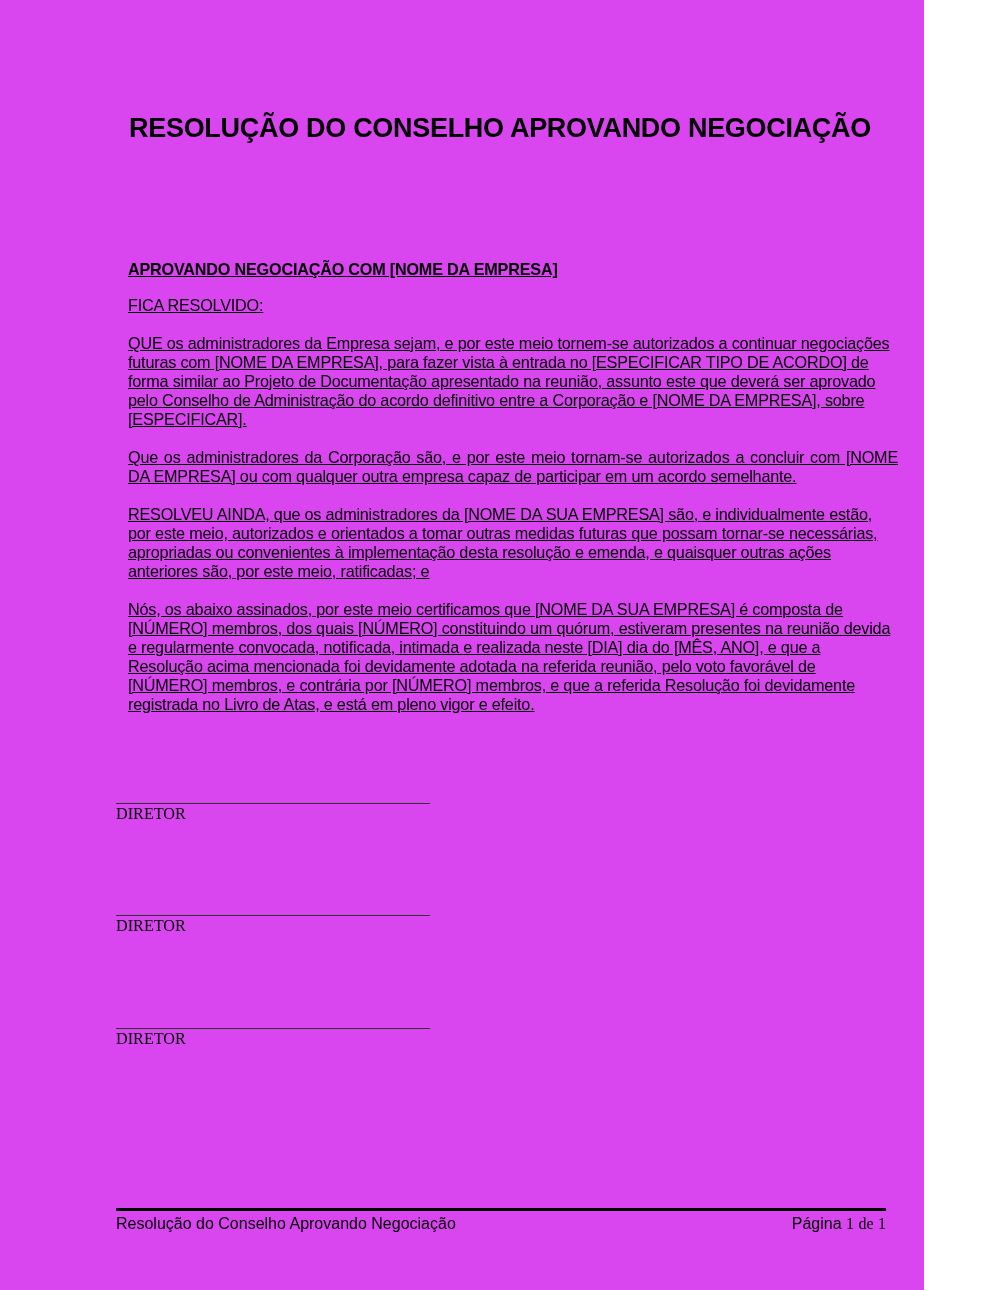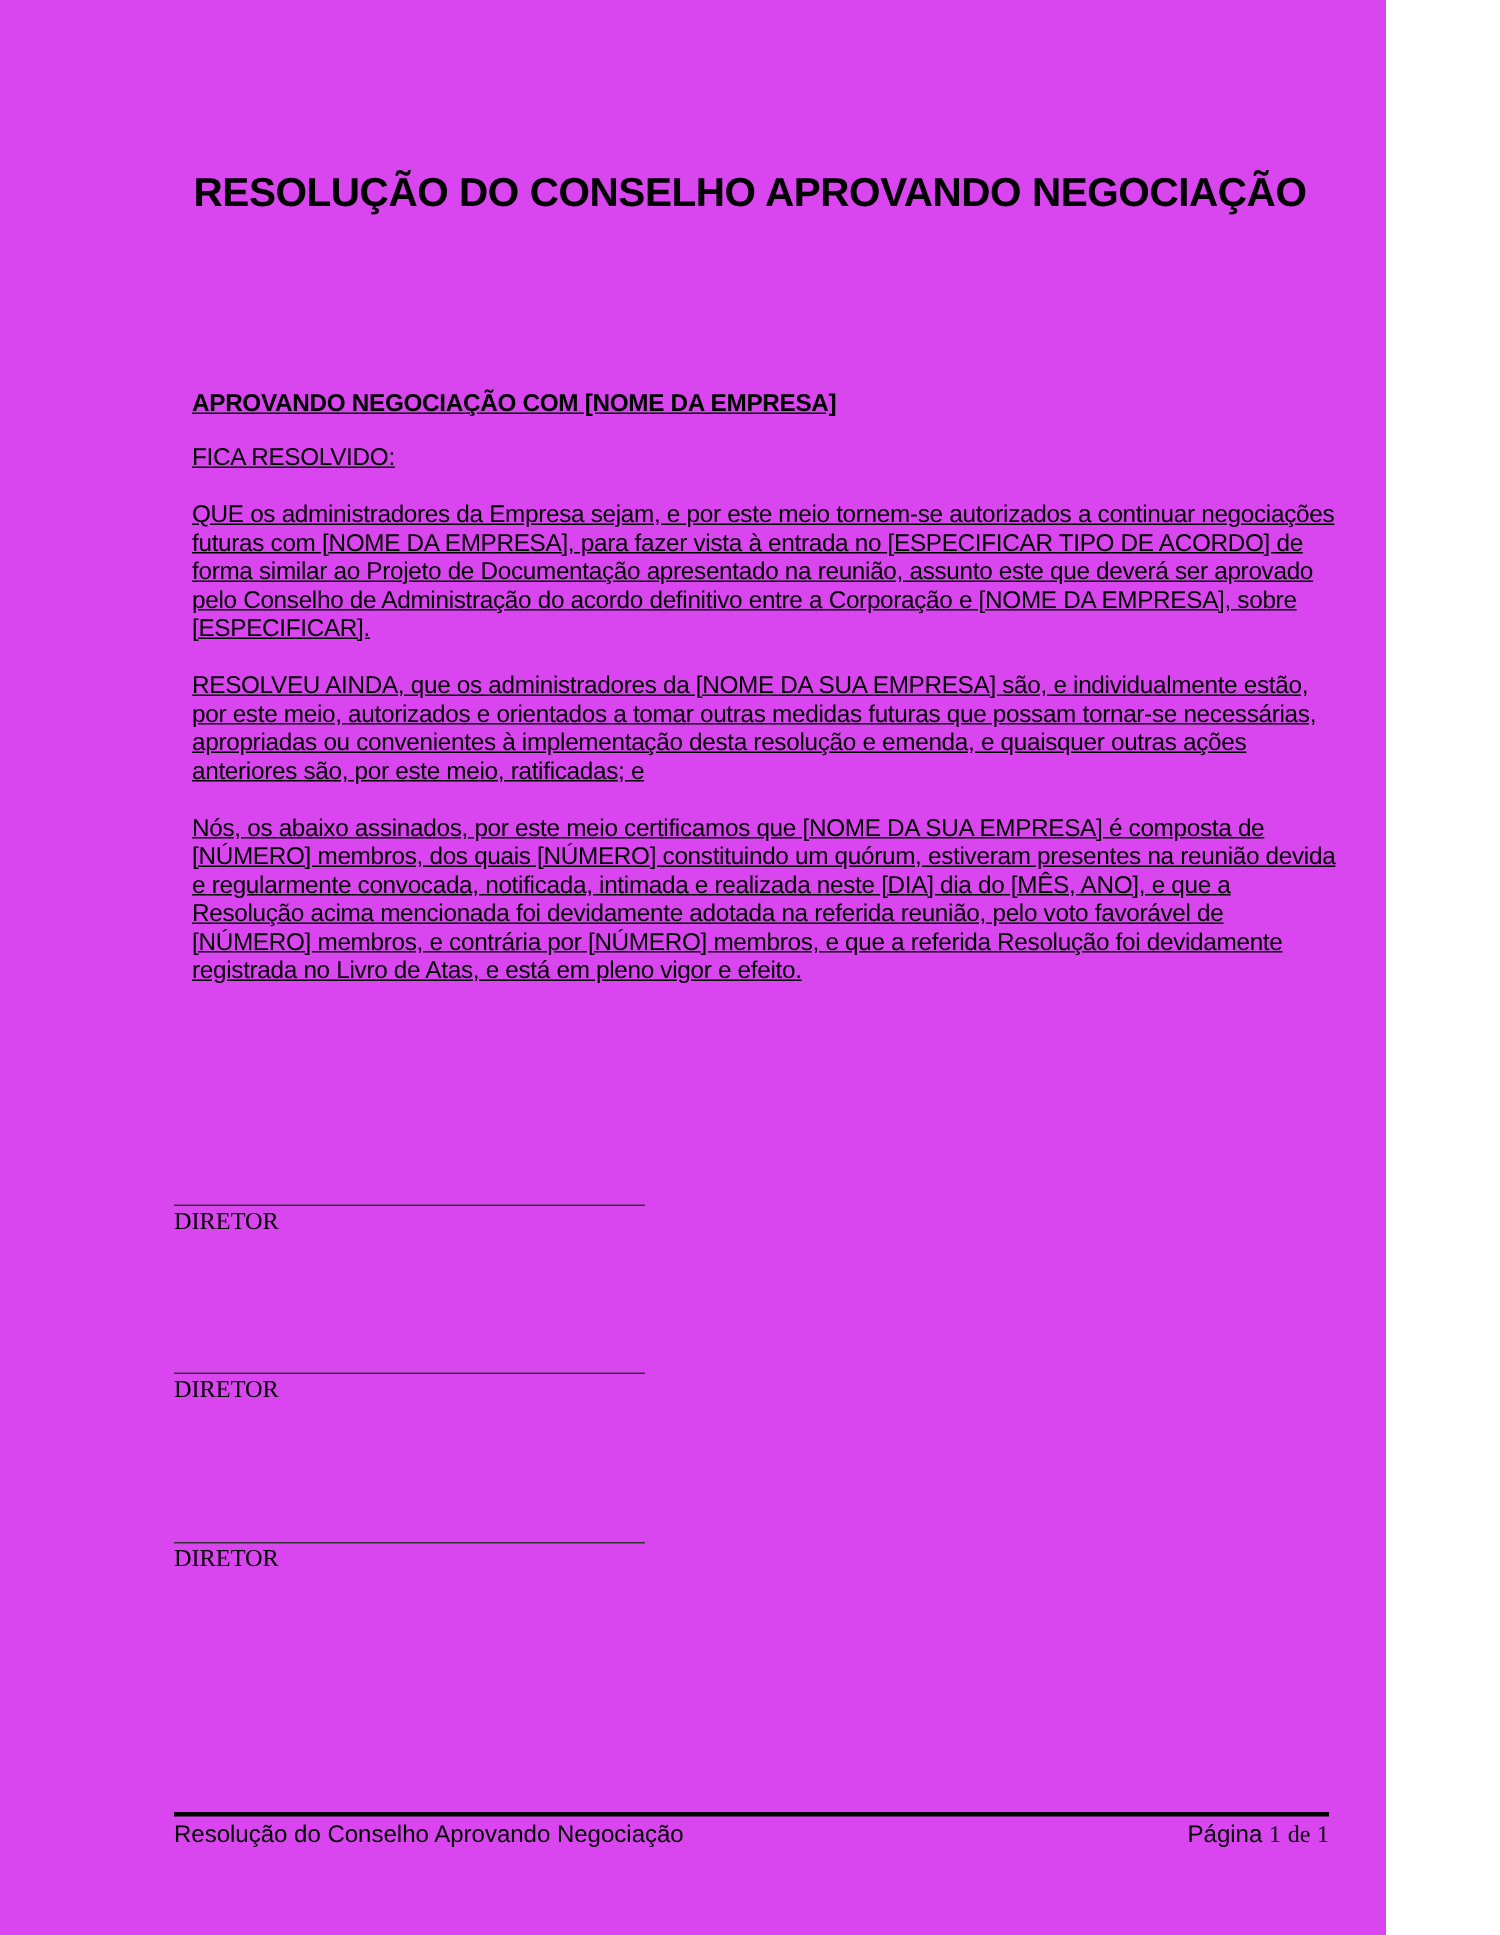--- a/index.html
+++ b/index.html
@@ -28,20 +28,21 @@
 <div class="page">
 
   <div class="title">
     <div>RESOLUÇÃO DO CONSELHO APROVANDO NEGOCIAÇÃO</div>
   </div>
 
   <div class="content">
     <div class="heading">APROVANDO NEGOCIAÇÃO COM [NOME DA EMPRESA]</div>
     <div class="para">FICA RESOLVIDO:</div>
     <div class="para">QUE os administradores da Empresa sejam, e por este meio tornem-se autorizados a continuar negociações futuras com [NOME DA EMPRESA], para fazer vista à entrada no [ESPECIFICAR TIPO DE ACORDO] de forma similar ao Projeto de Documentação apresentado na reunião, assunto este que deverá ser aprovado pelo Conselho de Administração do acordo definitivo entre a Corporação e [NOME DA EMPRESA], sobre [ESPECIFICAR].</div>
+    <div class="para justify">Que os administradores da Corporação são, e por este meio tornam-se autorizados a concluir com [NOME DA EMPRESA] ou com qualquer outra empresa capaz de participar em um acordo semelhante.</div>
     <div class="para">RESOLVEU AINDA, que os administradores da [NOME DA SUA EMPRESA] são, e individualmente estão, por este meio, autorizados e orientados a tomar outras medidas futuras que possam tornar-se necessárias, apropriadas ou convenientes à implementação desta resolução e emenda, e quaisquer outras ações anteriores são, por este meio, ratificadas; e</div>
     <div class="para">Nós, os abaixo assinados, por este meio certificamos que [NOME DA SUA EMPRESA] é composta de [NÚMERO] membros, dos quais [NÚMERO] constituindo um quórum, estiveram presentes na reunião devida e regularmente convocada, notificada, intimada e realizada neste [DIA] dia do [MÊS, ANO], e que a Resolução acima mencionada foi devidamente adotada na referida reunião, pelo voto favorável de [NÚMERO] membros, e contrária por [NÚMERO] membros, e que a referida Resolução foi devidamente registrada no Livro de Atas, e está em pleno vigor e efeito.</div>
   </div>
 
   <div class="sig" style="top:803px;">
     <div class="sig-line"></div>
     <div class="sig-label">DIRETOR</div>
   </div>
   <div class="sig" style="top:915px;">
     <div class="sig-line"></div>

